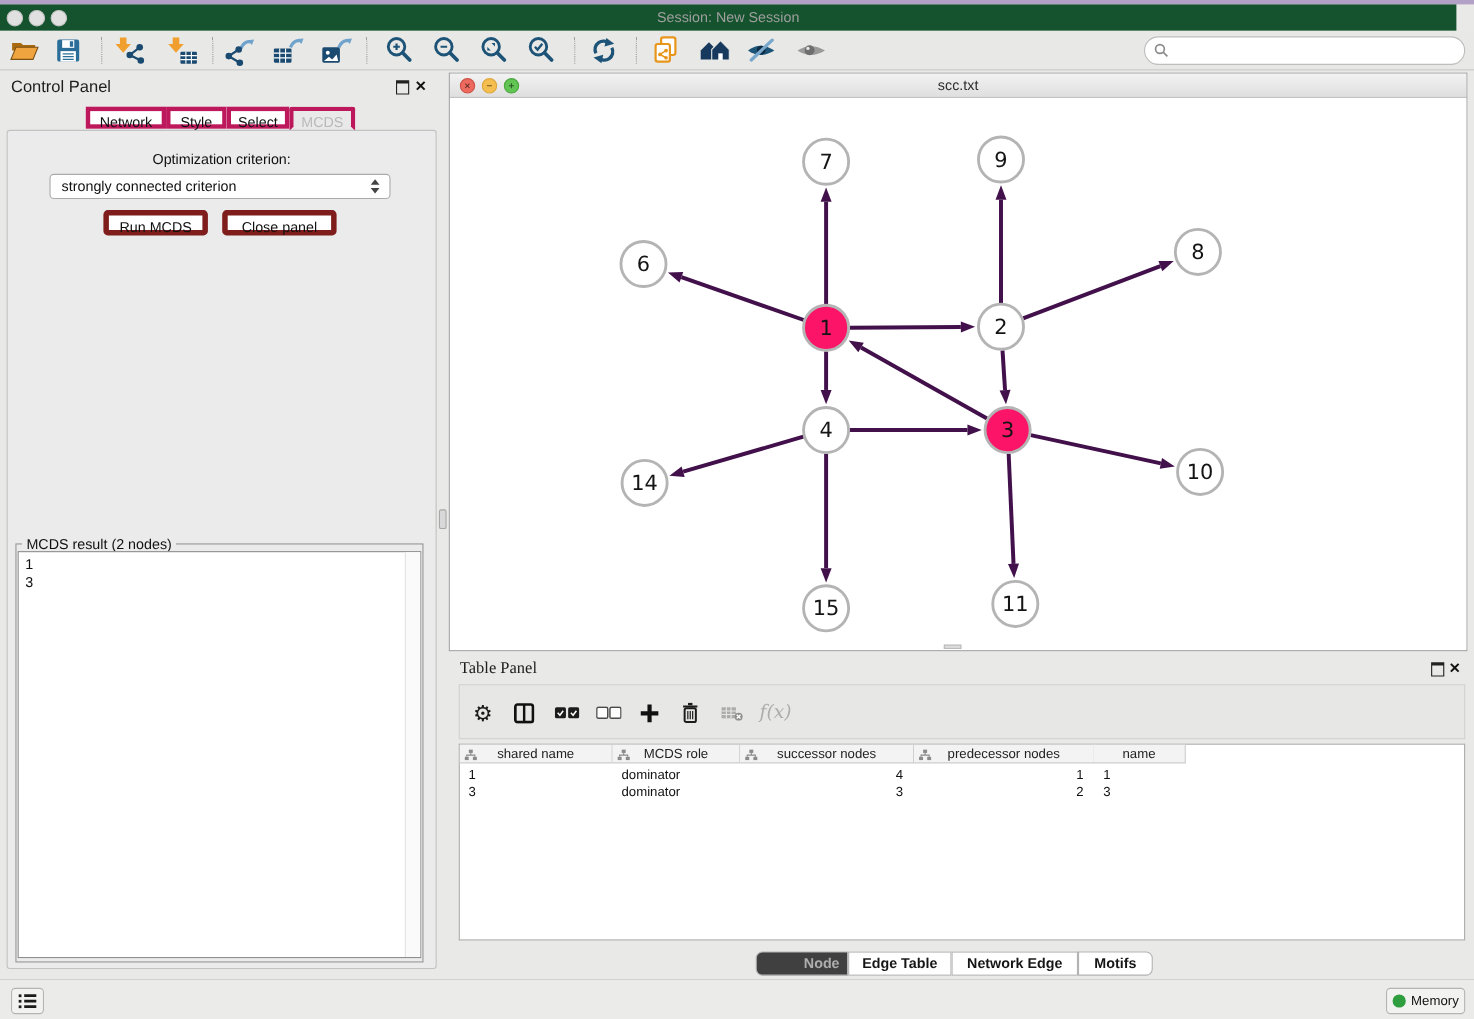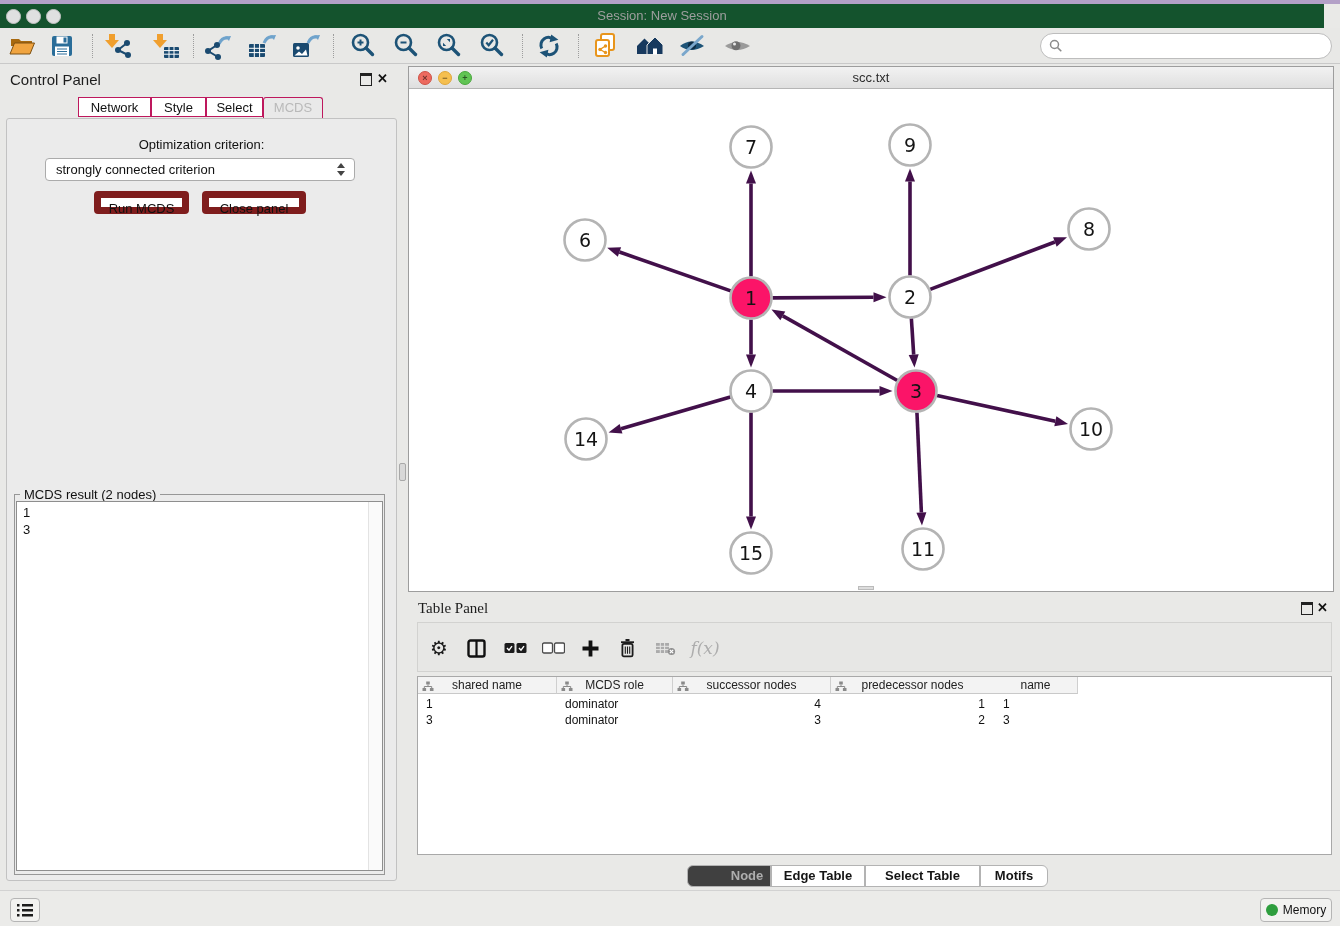--- a/index.html
+++ b/index.html
@@ -16,32 +16,32 @@
   #toolbar{left:0;top:28px;width:1340px;height:35px;background:#e8e8e6;border-bottom:1px solid #c9c9c9;}
   .tbi{top:4px;width:30px;height:28px;display:flex;align-items:center;justify-content:center;cursor:default;}
   .tsep{top:6px;width:1px;height:24px;border-left:1px dotted #9d9d9d;}
   #search-wrap{left:1040px;top:5px;width:290px;height:24px;background:#fff;border:1px solid #bdbdbd;border-radius:13px;}
   #search-wrap svg{position:absolute;left:8px;top:5px;}
   #search-input{position:absolute;left:26px;top:1px;width:255px;height:20px;border:none;outline:none;font-size:12px;background:transparent;}
   
   .panel-title{font-size:15px;color:#1d1d1d;}
   .float-ic{width:10px;height:9px;border:1.5px solid #222;border-top-width:3px;display:inline-block;}
   .close-ic{font-size:13px;font-weight:bold;color:#111;line-height:13px;}
-  .tab{top:97px;height:20px;background:#fff;border:1px solid #be185d;text-align:center;
+  .tab{top:97px;height:20px;background:#fff;border:4px solid #be185d;text-align:center;
        font-size:13px;line-height:20px;color:#111;box-sizing:border-box;}
   .tab.active{background:#e9e9e9;color:#b9b9b9;border-bottom-color:#e9e9e9;}
   #cp-body{left:6px;top:118px;width:391px;height:763px;background:#ebebeb;border:1px solid #c2c2c2;border-radius:3px;box-sizing:border-box;}
   #opt-label{left:6px;top:137px;width:391px;text-align:center;font-size:13px;color:#111;}
   #criterion{left:45px;top:158px;width:310px;height:23px;background:#fff;border:1px solid #ababab;border-radius:4px;
              font-size:13px;line-height:21px;padding-left:10px;box-sizing:border-box;color:#111;}
   .stepper{position:absolute;right:8px;top:4px;width:9px;}
   .stepper b{display:block;width:0;height:0;border-left:4.5px solid transparent;border-right:4.5px solid transparent;}
   .stepper .up{border-bottom:5px solid #444;margin-bottom:2.5px;}
   .stepper .dn{border-top:5px solid #444;}
-  .btn{height:23px;background:#fff;border:7px solid #7f1d1d;border-radius:4px;font-size:13px;line-height:21px;
+  .btn{height:23px;background:#fff;border:5px solid #7f1d1d;border-radius:4px;font-size:13px;line-height:21px;
        text-align:center;color:#111;box-sizing:border-box;}
   #result-box{left:14px;top:494px;width:371px;height:381px;border:1px solid #979797;box-sizing:border-box;}
   #result-label{left:20px;top:487px;background:#ebebeb;padding:0 4px;font-size:13px;color:#111;}
   #result-area{left:16px;top:501px;width:367px;height:370px;background:#fff;border:1px solid #8e8e8e;box-sizing:border-box;}
   #result-area .line{font-size:13px;line-height:17px;padding-left:6px;color:#111;}
   #result-scroll{position:absolute;right:0;top:0;width:13px;height:100%;background:#fafafa;border-left:1px solid #e3e3e3;}
   #split-handle{left:399px;top:463px;width:7px;height:18px;background:#d8d8d8;border:1px solid #a8a8a8;border-radius:2px;box-sizing:border-box;}
   
   #net-win{left:408px;top:66px;width:926px;height:526px;border:1px solid #9d9d9d;box-sizing:border-box;background:#fff;}
   #net-title{left:0;top:0;width:100%;height:22px;background:linear-gradient(#f2f2f2,#dfdfdf);border-bottom:1px solid #b5b5b5;box-sizing:border-box;}
@@ -413,21 +413,21 @@
         <div class="td" style="left: 139px; width: 116px; text-align: left; padding-left: 8px;">dominator</div>
         <div class="td" style="left: 255px; width: 158px; text-align: right; padding-right: 10px;">3</div>
         <div class="td" style="left: 413px; width: 164px; text-align: right; padding-right: 10px;">2</div>
         <div class="td" style="left: 577px; width: 84px; text-align: left; padding-left: 8px;">3</div>
       </div>
     </div>
 </div>
 
 <div class="abs btab first active" style="left:687px;width:84px;">Node Table</div>
 <div class="abs btab" style="left:771px;width:94px;">Edge Table</div>
-<div class="abs btab" style="left:865px;width:115px;">Select Table</div>
+<div class="abs btab" style="left:865px;width:115px;">Network Edge</div>
 <div class="abs btab last" style="left:980px;width:68px;">Motifs</div>
 
 <div class="abs" id="statusbar">
   <span class="abs sbtn" style="left:10px;width:30px;">
     <svg width="20" height="18" viewBox="0 0 20 18">
       <rect x="2" y="3" width="2.5" height="2.5" fill="#1c1c1c"></rect>
         <rect x="2" y="8" width="2.5" height="2.5" fill="#1c1c1c"></rect>
         <rect x="2" y="13" width="2.5" height="2.5" fill="#1c1c1c"></rect>
       <path d="M7 4.2 h11 M7 9.2 h11 M7 14.2 h11" stroke="#1c1c1c" stroke-width="2.5"></path>
     </svg>

